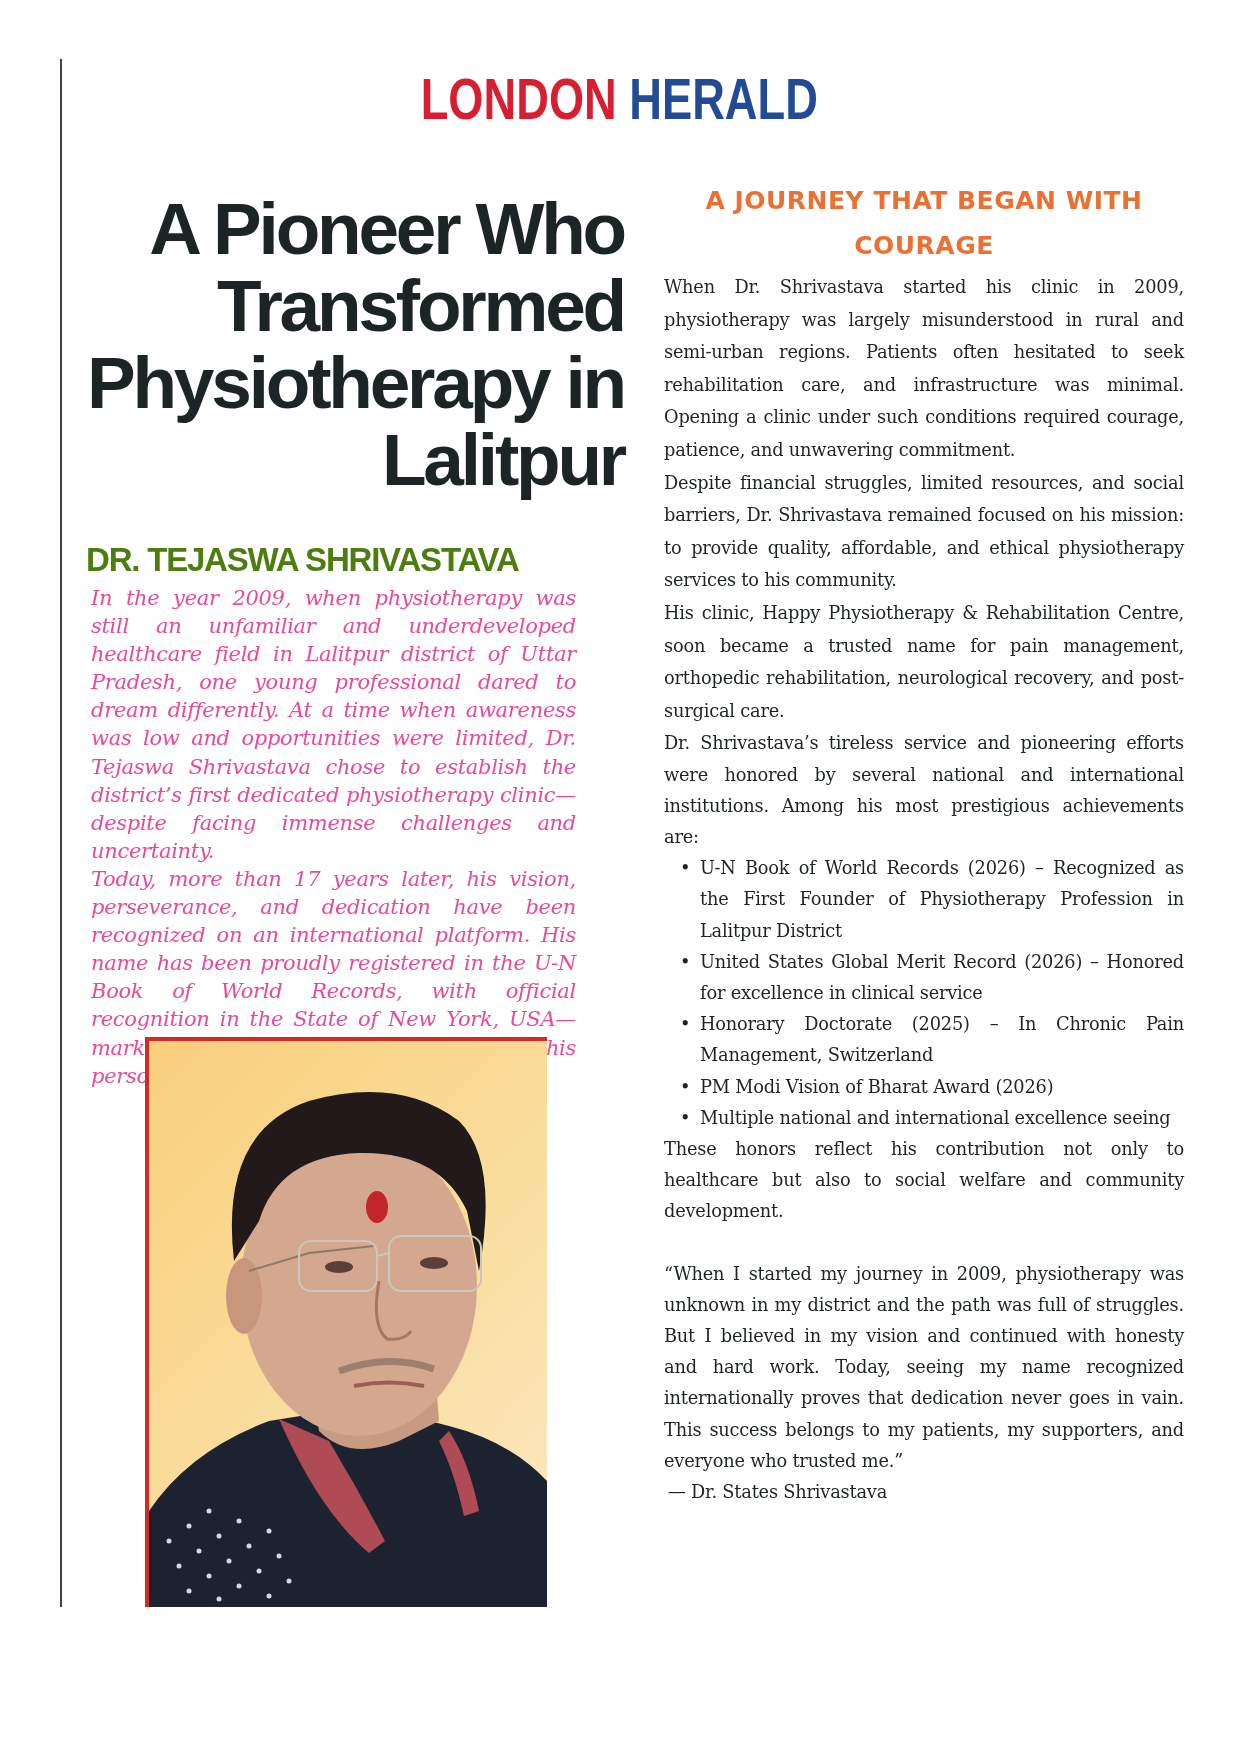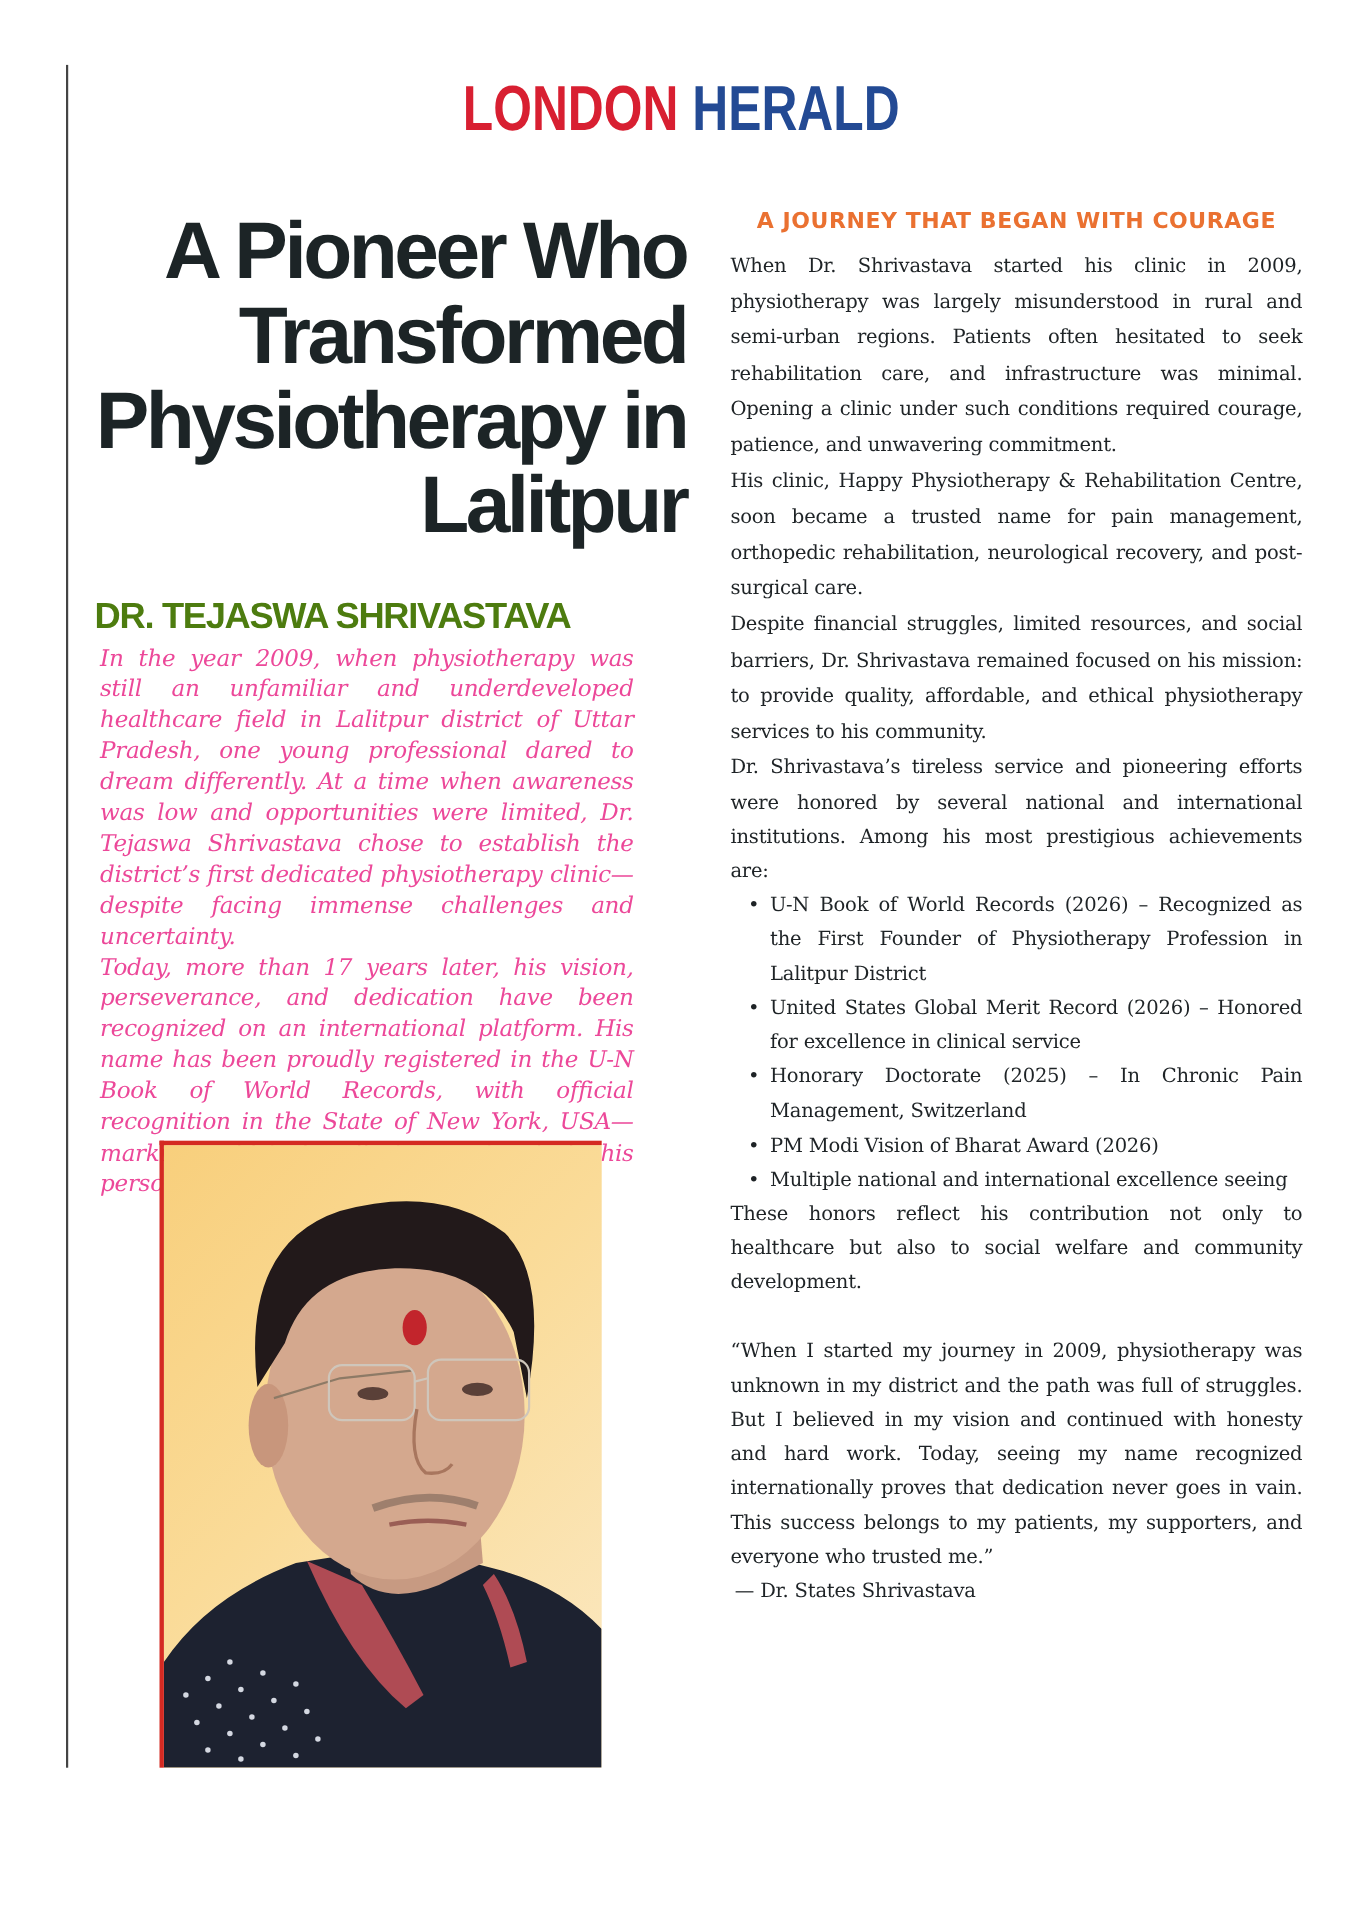--- a/index.html
+++ b/index.html
@@ -26,21 +26,21 @@
     letter-spacing: -0.3px; }
 
   .photo { position: absolute; left: 145px; top: 1037px; width: 402px; height: 570px;
     border-left: 4px solid #d42a22; border-top: 4px solid #d42a22; overflow: hidden;
     background: linear-gradient(135deg, #f8cf7c 0%, #fadb98 45%, #fbe9c4 100%); }
   .photo svg { display: block; }
 
   .col-right { position: absolute; left: 664px; top: 178px; width: 520px; font-family: "DejaVu Serif", serif;
     font-size: 17.8px; line-height: 32.6px; color: #1e2326; letter-spacing: -0.2px; }
   .sec-head { font-family: "DejaVu Sans", sans-serif; font-weight: 700; color: #ea7131; text-align: center;
-    font-size: 20px; line-height: 45px; letter-spacing: 0.5px; }
+    font-size: 25px; line-height: 45px; letter-spacing: 0.5px; }
   .sec-head.h1 { margin-bottom: 3px; }
   .sec-head.h2 { margin-top: 10px; line-height: 36px; margin-bottom: 2px; font-size: 25px; letter-spacing: 0px; }
   .para { text-align: justify; }
   .para.tight { line-height: 31.2px; }
   ul.awards { list-style: none; margin: 0 0 0 16px; }
   ul.awards li { position: relative; padding-left: 20px; text-align: justify; line-height: 31.2px; }
   ul.awards li .bullet { position: absolute; left: 0; top: 0; }
   .spacer { height: 31px; }
   .quote { text-align: justify; line-height: 31.2px; }
   .attrib { padding-left: 4px; line-height: 31px; }
@@ -111,22 +111,22 @@
     <path d="M230 240 Q222 285 238 298 Q255 300 262 290" stroke="#a8765e" stroke-width="3" fill="none"></path>
 
     <path d="M190 330 Q240 312 285 328" stroke="#7a6456" stroke-width="7" fill="none" opacity="0.6"></path>
     <path d="M205 345 Q240 338 275 345" stroke="#9a5e55" stroke-width="4" fill="none"></path>
   </svg>
 </div>
 
 <div class="col-right">
   <h2 class="sec-head h1">A JOURNEY THAT BEGAN WITH COURAGE</h2>
   <p class="para">When Dr. Shrivastava started his clinic in 2009, physiotherapy was largely misunderstood in rural and semi-urban regions. Patients often hesitated to seek rehabilitation care, and infrastructure was minimal. Opening a clinic under such conditions required courage, patience, and unwavering commitment.</p>
+  <p class="para">Despite financial struggles, limited resources, and social barriers, Dr. Shrivastava remained focused on his mission: to provide quality, affordable, and ethical physiotherapy services to his community.</p>
   <p class="para">His clinic, Happy Physiotherapy &amp; Rehabilitation Centre, soon became a trusted name for pain management, orthopedic rehabilitation, neurological recovery, and post-surgical care.</p>
-  <p class="para">Despite financial struggles, limited resources, and social barriers, Dr. Shrivastava remained focused on his mission: to provide quality, affordable, and ethical physiotherapy services to his community.</p>
 
   <p class="para tight">Dr. Shrivastava’s tireless service and pioneering efforts were honored by several national and international institutions. Among his most prestigious achievements are:</p>
   <ul class="awards">
     <li><span class="bullet">•</span><span>U-N Book of World Records (2026) – Recognized as the First Founder of Physiotherapy Profession in Lalitpur District</span></li>
     <li><span class="bullet">•</span><span>United States Global Merit Record (2026) – Honored for excellence in clinical service</span></li>
     <li><span class="bullet">•</span><span>Honorary Doctorate (2025) – In Chronic Pain Management, Switzerland</span></li>
     <li><span class="bullet">•</span><span>PM Modi Vision of Bharat Award (2026)</span></li>
     <li><span class="bullet">•</span><span>Multiple national and international excellence seeing</span></li>
   </ul>
   <p class="para tight">These honors reflect his contribution not only to healthcare but also to social welfare and community development.</p>

